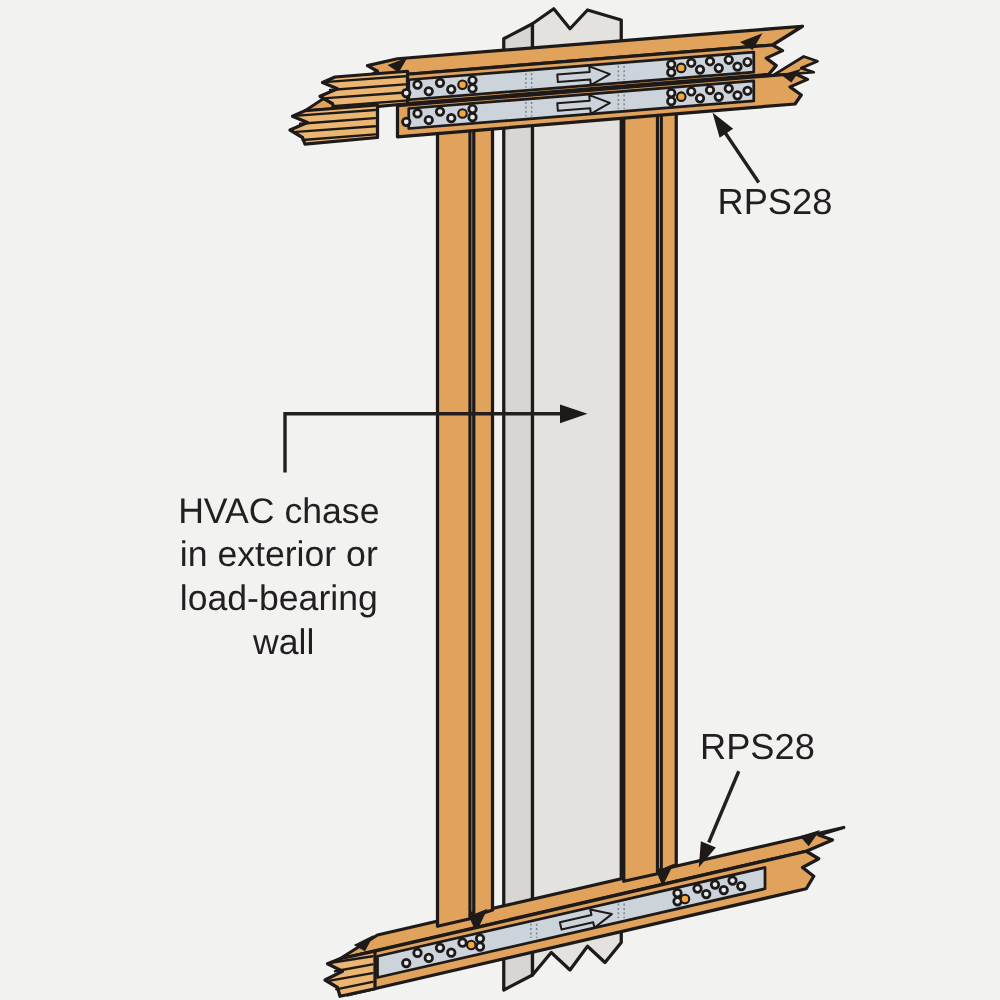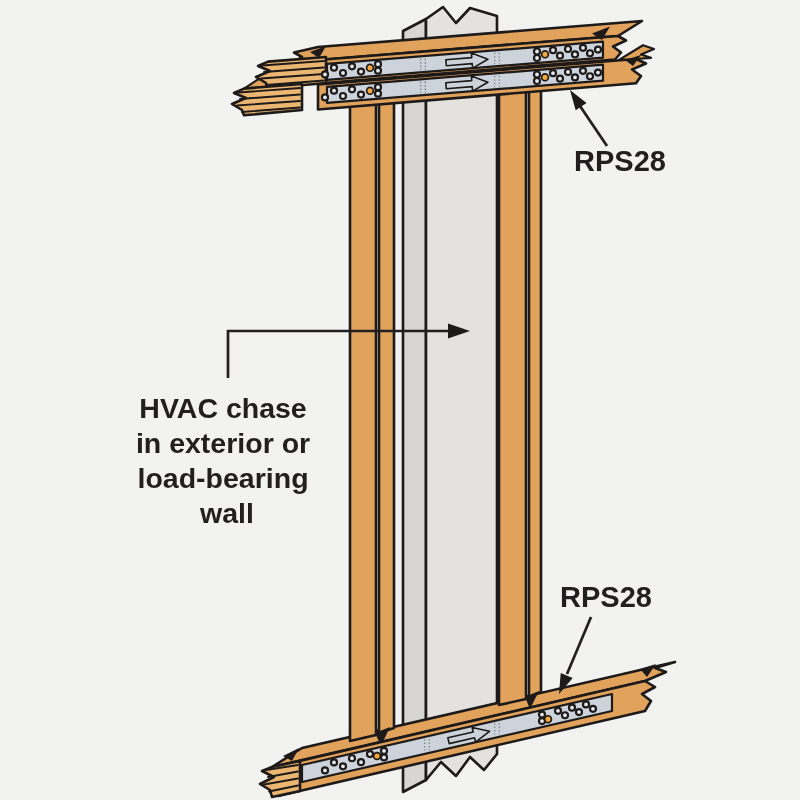--- a/index.html
+++ b/index.html
@@ -1,21 +1,21 @@
 <!DOCTYPE html>
 <html style="--c-background: #f2f2f0; --c-outline: #1d1a19; --c-text: #231f20; --c-wood: #e1a35b; --c-wood_break: #eab671; --c-duct_front: #e3e2df; --c-duct_side: #d7d6d3; --c-strap: #ccd3da; --c-strap_hole: #e6eaee; --c-nail_orange: #f2a63c;"><head>
 <meta charset="utf-8">
 <style>
   html,body{margin:0;padding:0;}
   body{
     width:800px;height:800px;overflow:hidden;
     background:var(--c-background,#f2f2f0);
     font-family:"Liberation Sans", sans-serif;
   }
-  .stage{position:relative;width:800px;height:800px;font-weight:bold;}
+  .stage{position:relative;width:800px;height:800px;}
   svg{display:block;}
   
   .fWood{fill:var(--c-wood);}
   .fBreak{fill:var(--c-wood_break);}
   .fDuctF{fill:var(--c-duct_front);}
   .fDuctS{fill:var(--c-duct_side);}
   .fStrap{fill:var(--c-strap);}
   .fBlack{fill:var(--c-outline);stroke:none;}
   
   .ol{stroke:var(--c-outline);stroke-width:2.6;stroke-linejoin:round;}

